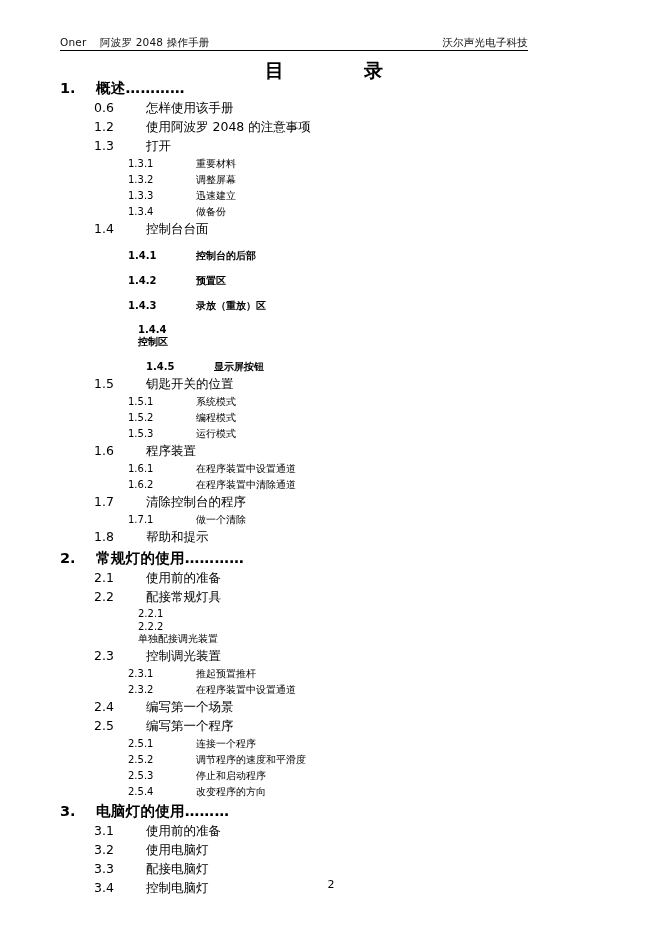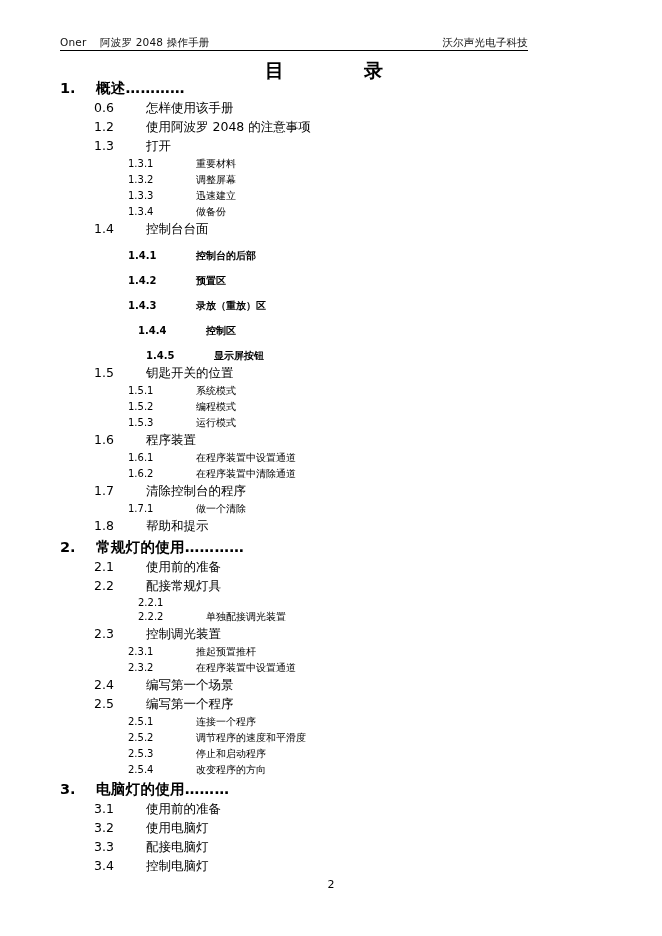--- a/index.html
+++ b/index.html
@@ -117,20 +117,21 @@
   .lvl3 .num {
     width: 68px;
   }
   
   .spaced {
     margin-top: 11px;
     font-weight: bold;
   }
   .indent-extra {
     padding-left: 78px;
+    flex-direction: column;
   }
   .indent-extra2 {
     padding-left: 86px;
   }
   .pagenum {
     position: absolute;
     bottom: 45px;
     left: 0;
     width: 662px;
     text-align: center;

